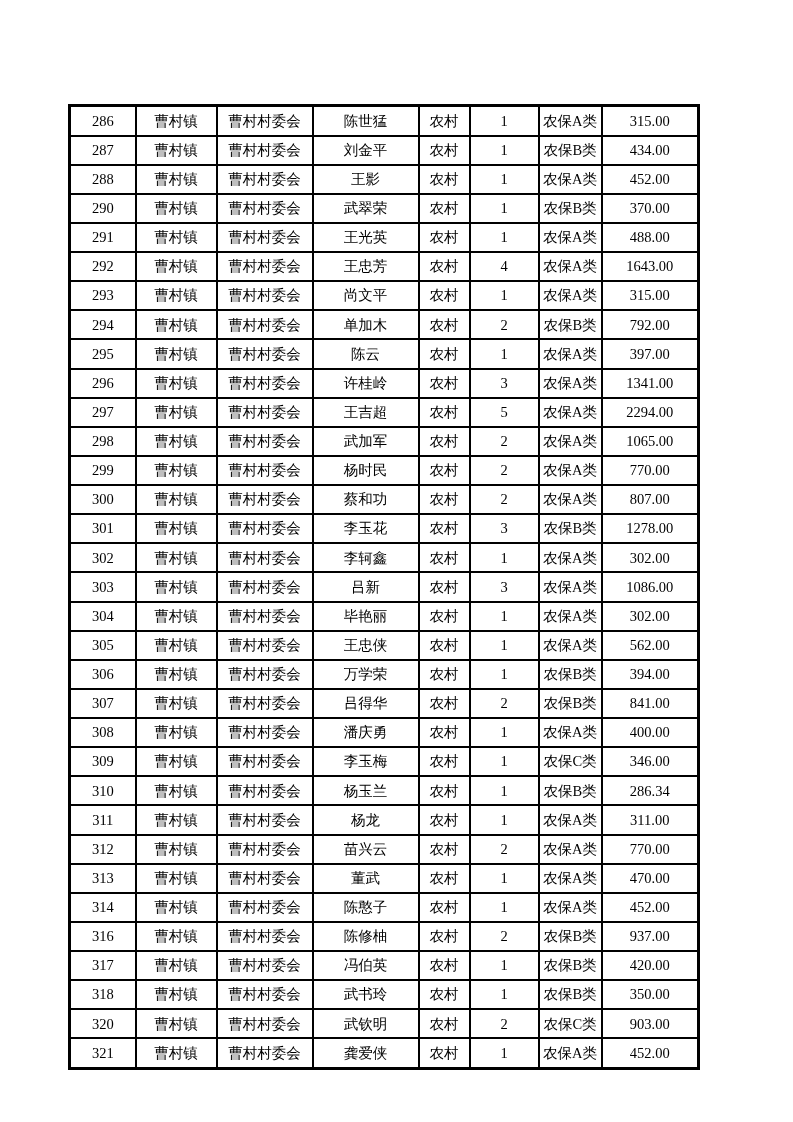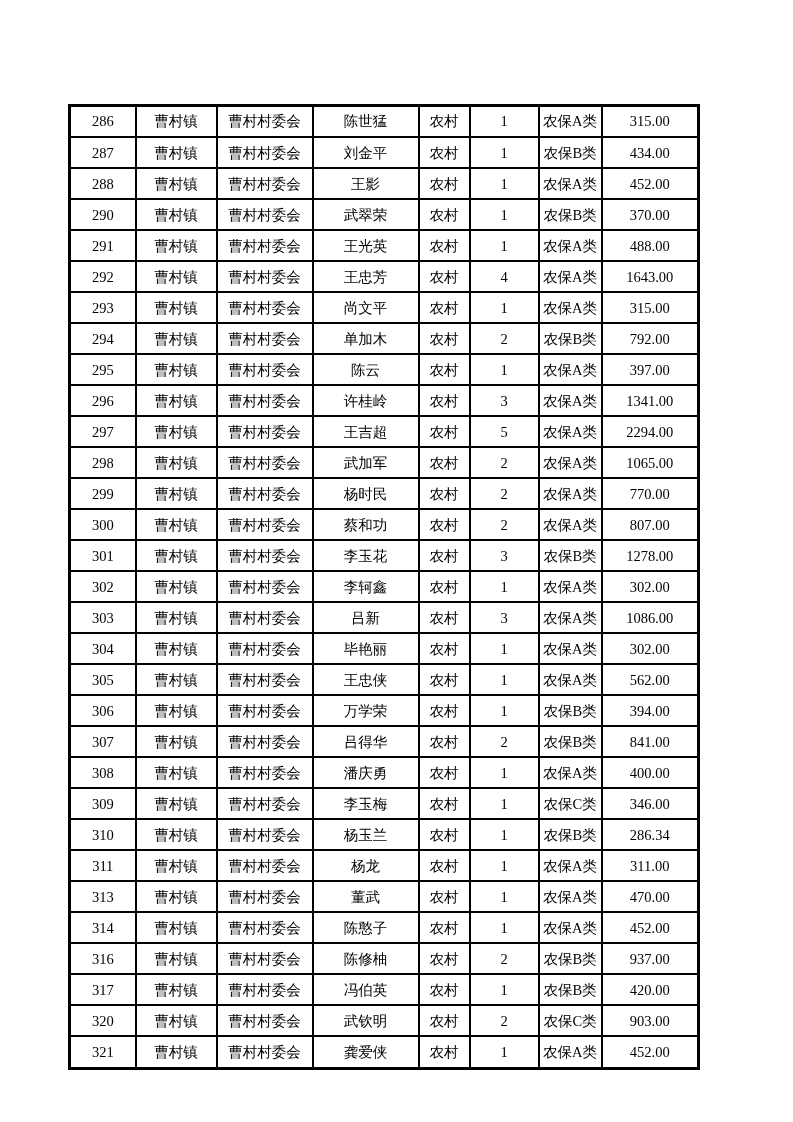--- a/index.html
+++ b/index.html
@@ -298,20 +298,30 @@
           <td>311</td>
           <td>曹村镇</td>
           <td>曹村村委会</td>
           <td>杨龙</td>
           <td>农村</td>
           <td>1</td>
           <td>农保A类</td>
           <td>311.00</td>
         </tr>
         <tr>
+          <td>312</td>
+          <td>曹村镇</td>
+          <td>曹村村委会</td>
+          <td>苗兴云</td>
+          <td>农村</td>
+          <td>2</td>
+          <td>农保A类</td>
+          <td>770.00</td>
+        </tr>
+        <tr>
           <td>313</td>
           <td>曹村镇</td>
           <td>曹村村委会</td>
           <td>董武</td>
           <td>农村</td>
           <td>1</td>
           <td>农保A类</td>
           <td>470.00</td>
         </tr>
         <tr>
@@ -336,20 +346,30 @@
         </tr>
         <tr>
           <td>317</td>
           <td>曹村镇</td>
           <td>曹村村委会</td>
           <td>冯伯英</td>
           <td>农村</td>
           <td>1</td>
           <td>农保B类</td>
           <td>420.00</td>
+        </tr>
+        <tr>
+          <td>318</td>
+          <td>曹村镇</td>
+          <td>曹村村委会</td>
+          <td>武书玲</td>
+          <td>农村</td>
+          <td>1</td>
+          <td>农保B类</td>
+          <td>350.00</td>
         </tr>
         <tr>
           <td>320</td>
           <td>曹村镇</td>
           <td>曹村村委会</td>
           <td>武钦明</td>
           <td>农村</td>
           <td>2</td>
           <td>农保C类</td>
           <td>903.00</td>

